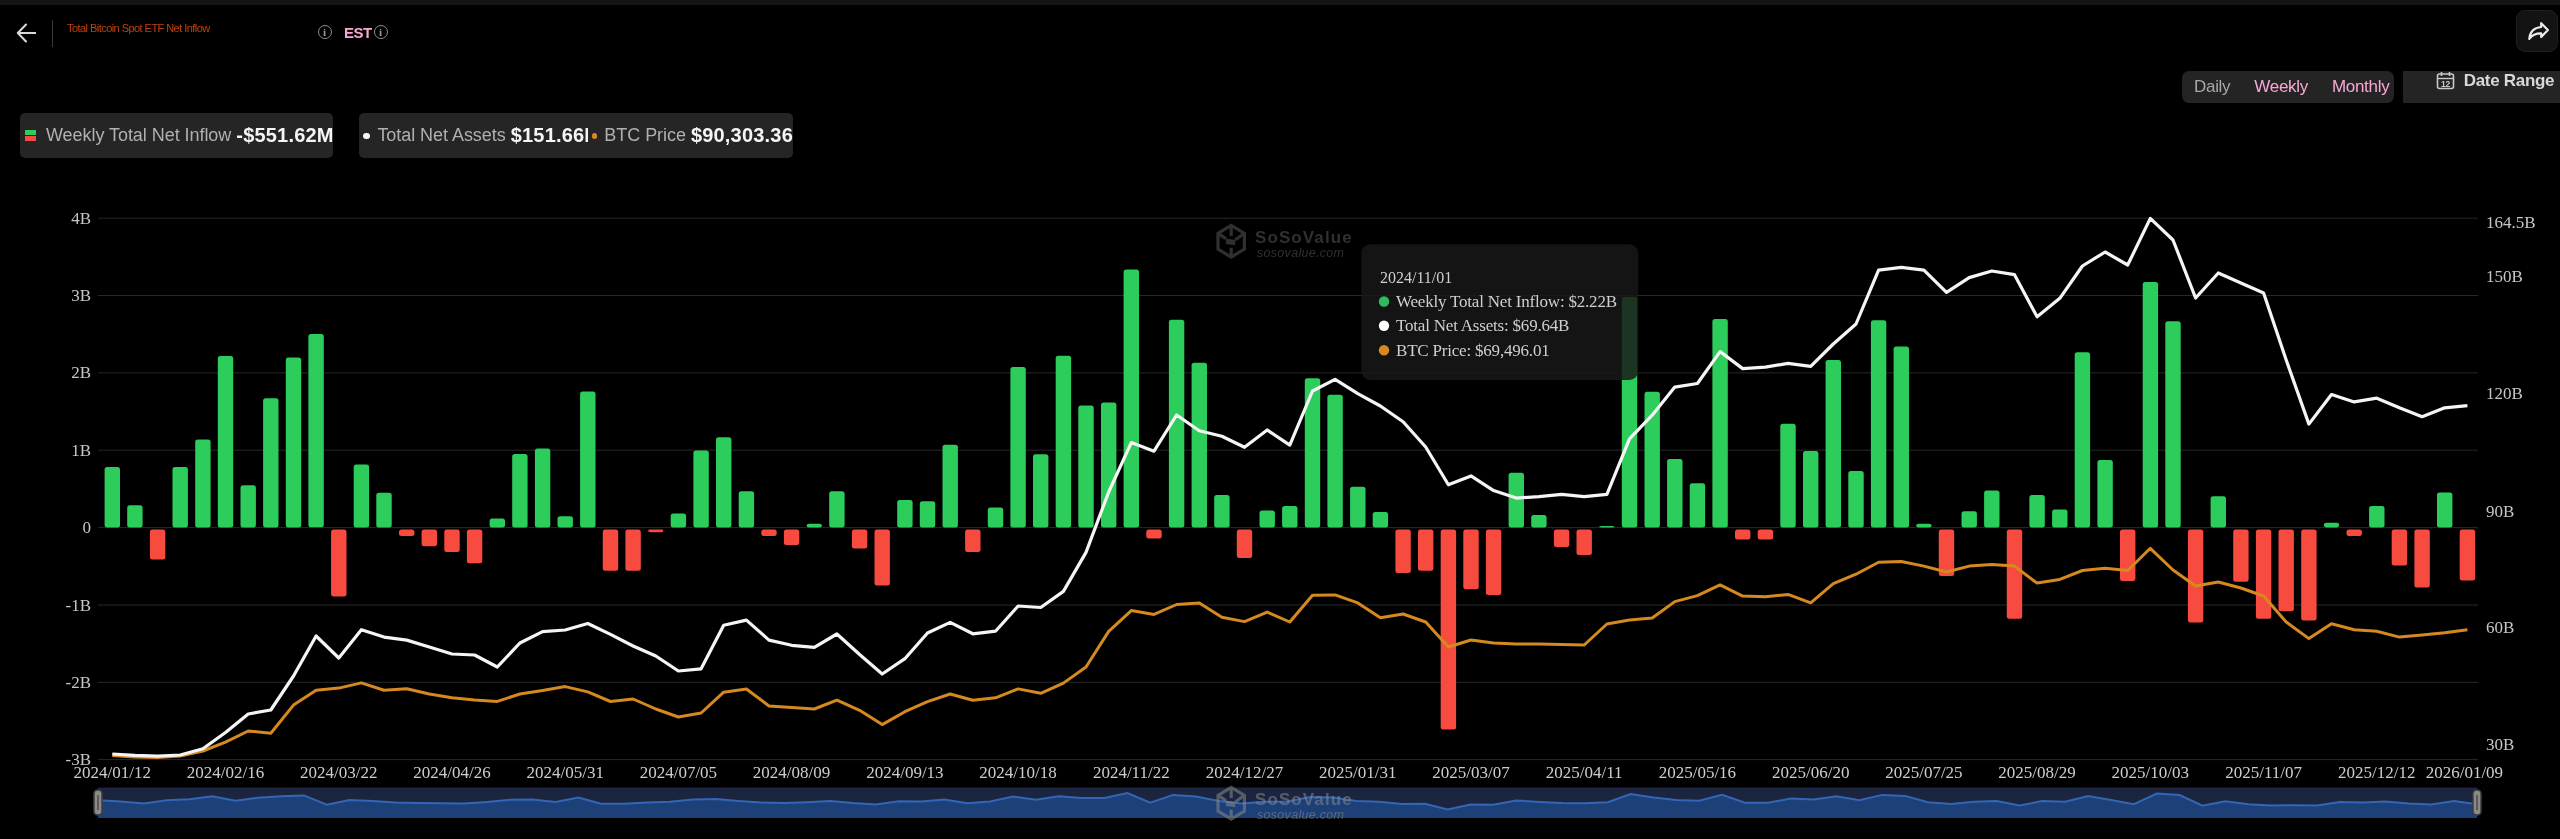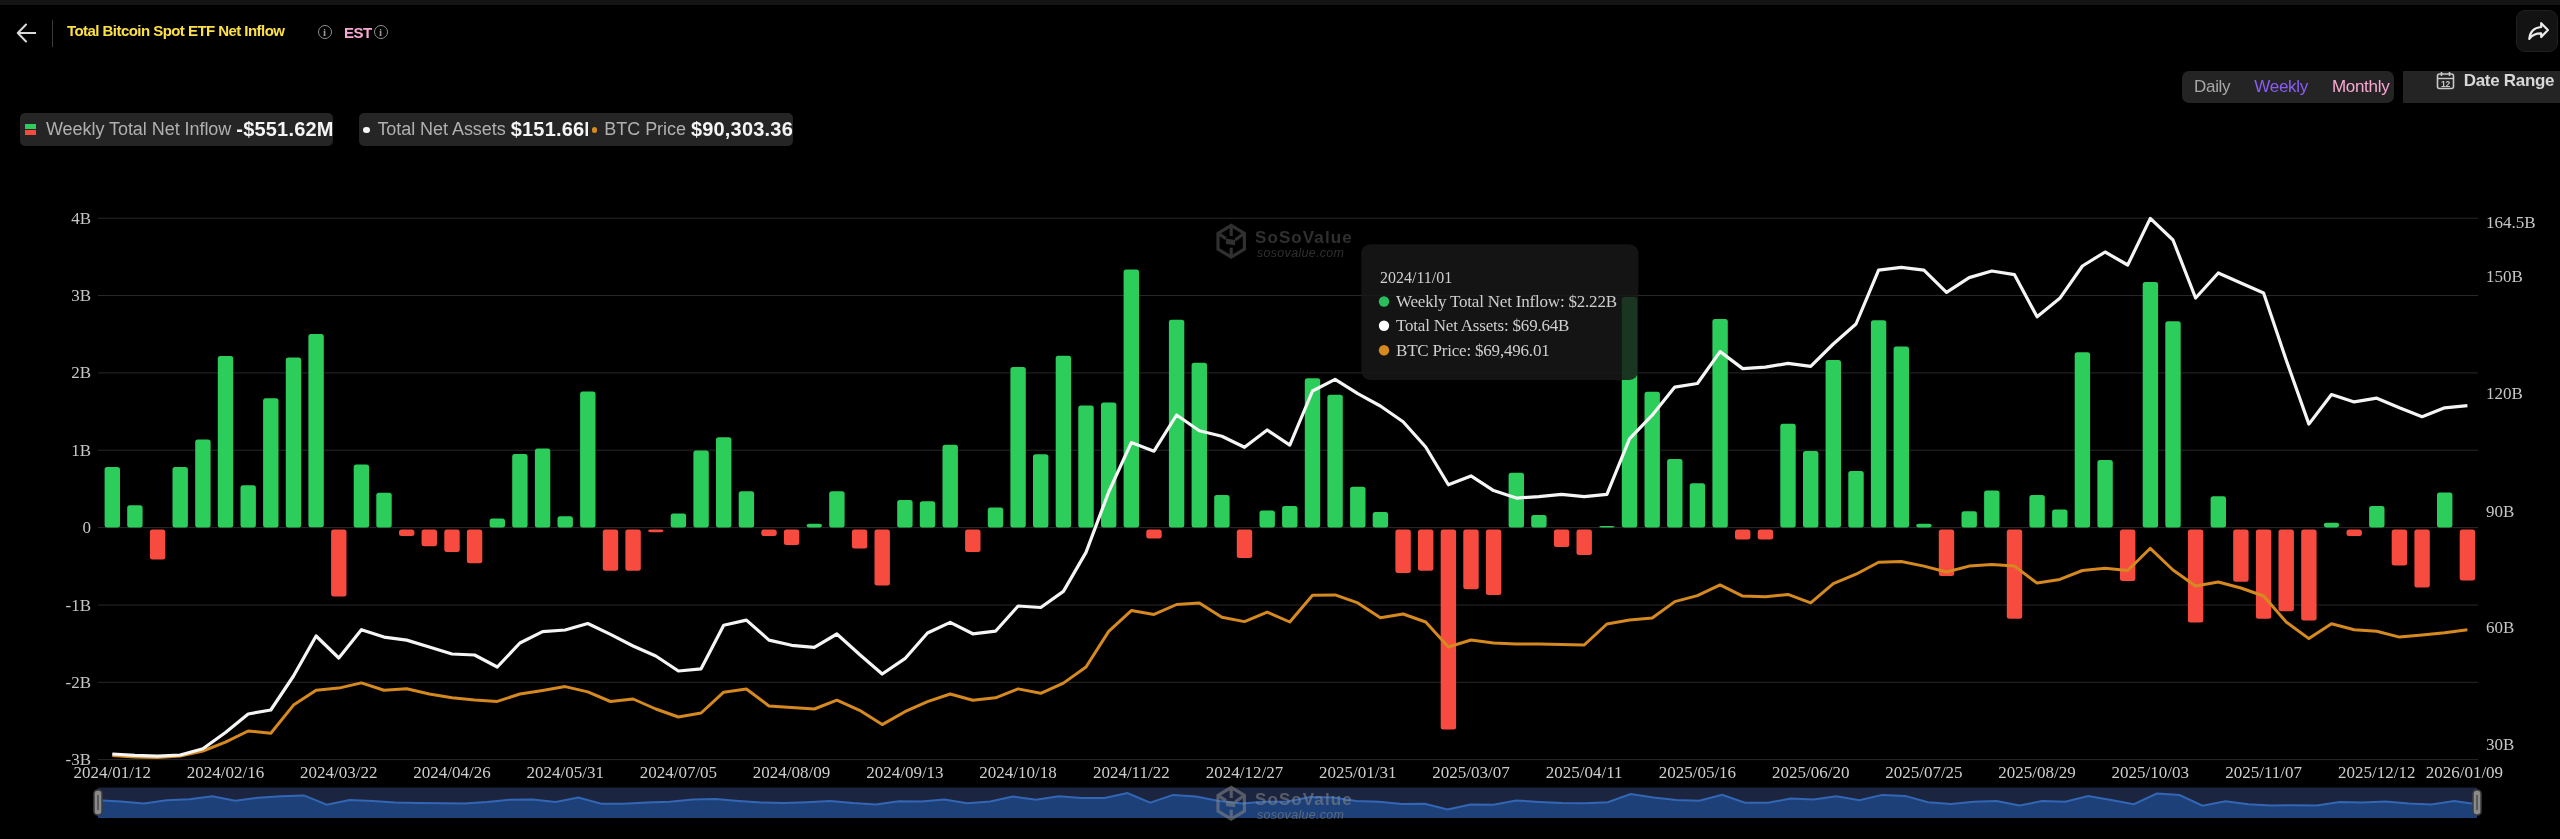--- a/index.html
+++ b/index.html
@@ -1,47 +1,47 @@
 <!DOCTYPE html>
 <html><head>
 <meta charset="utf-8">
 <style>
 html,body{margin:0;padding:0;background:#000;width:2560px;height:839px;overflow:hidden}
 *{box-sizing:border-box}
 body{font-family:"Liberation Sans",sans-serif;position:relative}
 .hdr-line{position:absolute;left:0;top:0;width:100%;height:5px;background:#141414}
 .vsep{position:absolute;left:52px;top:20px;width:1px;height:27px;background:#3a3a3a}
-.title{position:absolute;left:67px;top:22px;font-size:15px;font-weight:bold;color:#fde047;letter-spacing:-0.55px}
+.title{position:absolute;left:67px;top:22px;font-size:11px;font-weight:normal;color:#c2410c;letter-spacing:-0.55px}
 .est{position:absolute;left:344px;top:24px;font-size:15px;font-weight:bold;color:#f9a8d4;letter-spacing:-0.5px}
 .info{position:absolute;width:14px;height:14px;border:1.4px solid #8f8f8f;border-radius:50%;color:#9a9a9a;font-size:11px;text-align:center;line-height:13px;font-family:"Liberation Serif",serif;font-weight:bold}
 .share{position:absolute;left:2515.5px;top:10px;width:42px;height:42px;background:#131313;border-radius:9px;border:1px solid #1f1f1f}
 .btngrp{position:absolute;top:71px;height:32px;background:#242424;border-radius:7px;display:flex;align-items:center;font-size:17px;letter-spacing:-0.3px}
 .btngrp span{padding:0 12px}
 .daterange{position:absolute;left:2403px;top:71px;width:184px;height:32px;background:#242424;border-radius:1px;color:#d8d8d8;font-size:17px;font-weight:bold;letter-spacing:-0.3px;display:flex;align-items:flex-start;justify-content:center}
-.pill{position:absolute;top:113px;height:33px;background:#252525;border-radius:5px;display:flex;align-items:center;font-size:18px;color:#b0b0b0;white-space:nowrap;letter-spacing:-0.05px}
+.pill{position:absolute;top:113px;height:45px;background:#252525;border-radius:5px;display:flex;align-items:center;font-size:18px;color:#b0b0b0;white-space:nowrap;letter-spacing:-0.05px}
 .pill b{color:#f5f5f5;font-size:20px;margin-left:5px;letter-spacing:0.2px}
 .dash{display:inline-block;width:14px;height:6px;border-radius:3px;margin:0 7px 0 4px}
 </style>
 </head>
 <body>
 <div class="hdr-line"></div>
 <svg style="position:absolute;left:16px;top:23px" width="20" height="20" viewBox="0 0 20 20">
     <path d="M10 1.5 L1.8 10 L10 18.5 M2 10 H19.5" stroke="#d9d9d9" stroke-width="2" fill="none" stroke-linecap="round" stroke-linejoin="round"></path>
   </svg>
 <div class="vsep"></div>
 <div class="title">Total Bitcoin Spot ETF Net Inflow</div>
 <div class="info" style="left:317.5px;top:25px">i</div>
 <div class="est">EST</div>
 <div class="info" style="left:373.5px;top:25px">i</div>
 <div class="share"><svg width="42" height="42" viewBox="0 0 42 42">
       <path d="M24.2 12.2 L30.9 19.1 L24.2 26 L24.2 22.4 C18.2 22.3 14.7 24.6 12.3 27.9 C12.9 21.6 16.3 16.6 24.2 16 Z" fill="none" stroke="#ececec" stroke-width="2.2" stroke-linejoin="round"></path>
     </svg></div>
 <div class="btngrp" style="left:2182px;width:212px">
     <span style="color:#a8a8a8">Daily</span>
-    <span style="color:#8b5cf6">Weekly</span>
+    <span style="color:#f9a8d4">Weekly</span>
     <span style="color:#f9a8d4">Monthly</span>
   </div>
 <div class="daterange"><svg width="19" height="19" viewBox="0 0 19 19" style="margin-right:9px">
       <rect x="1.5" y="3" width="16" height="14.5" rx="2" stroke="#c9c9c9" stroke-width="1.6" fill="none"></rect>
       <line x1="5.5" y1="1" x2="5.5" y2="5" stroke="#c9c9c9" stroke-width="1.6"></line>
       <line x1="13.5" y1="1" x2="13.5" y2="5" stroke="#c9c9c9" stroke-width="1.6"></line>
       <line x1="1.5" y1="7.5" x2="17.5" y2="7.5" stroke="#c9c9c9" stroke-width="1.4"></line>
       <text x="9.5" y="15.5" fill="#c9c9c9" font-size="8.5" font-weight="bold" text-anchor="middle" font-family="Liberation Sans,sans-serif">12</text>
     </svg>Date Range</div>
 <div class="pill" style="left:20px;width:313px"><span style="display:inline-block;width:11px;height:11px;margin:0 10px 0 5px">

